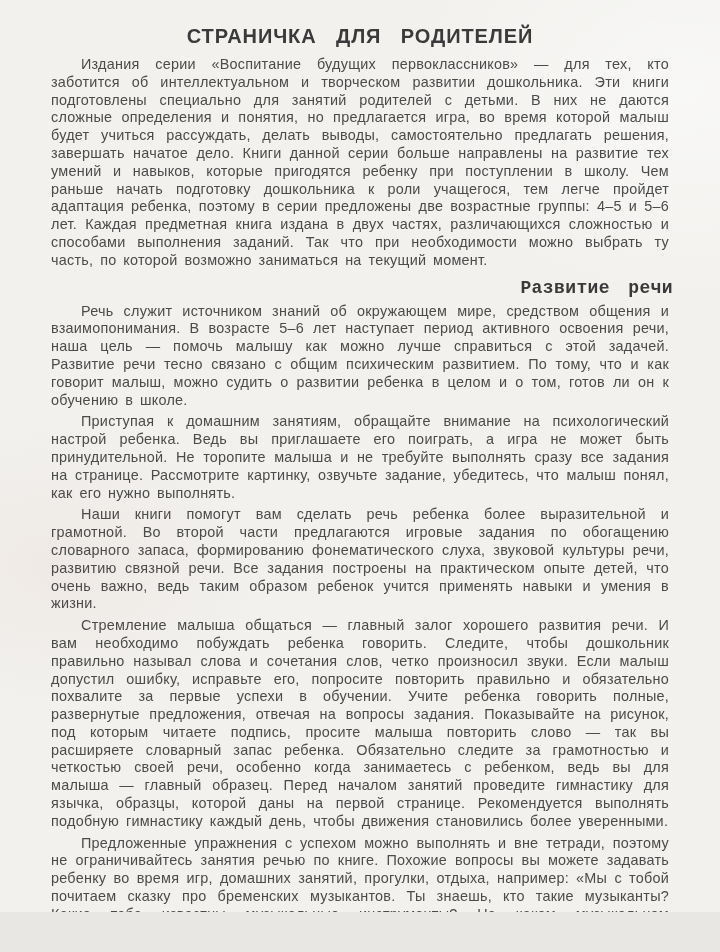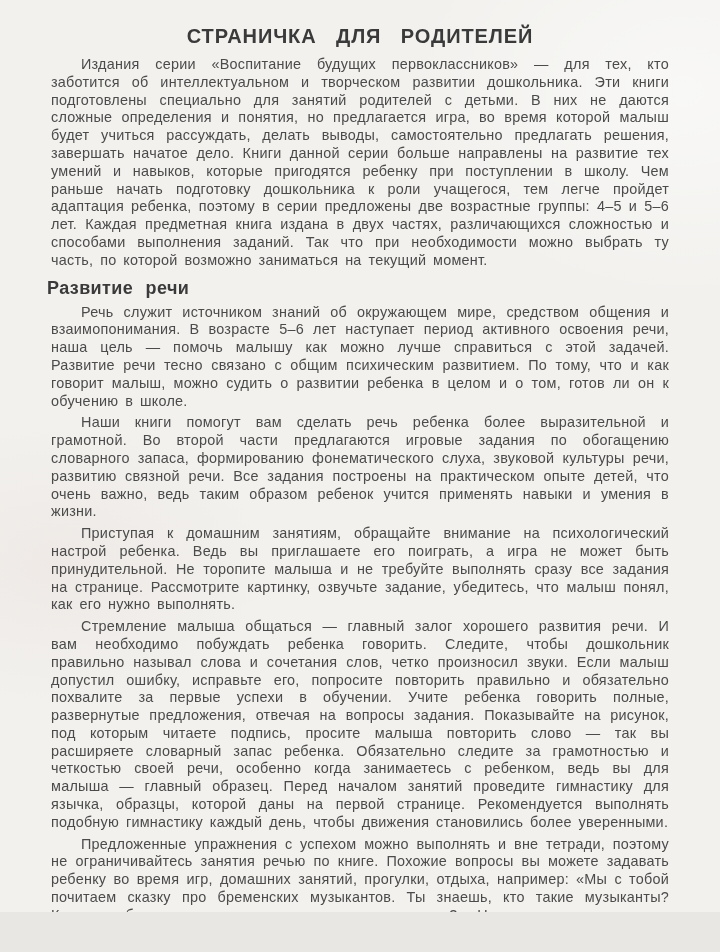--- a/index.html
+++ b/index.html
@@ -26,26 +26,27 @@
     margin: 0 0 8px 0;
     text-align: center;
     font-size: 20px;
     font-weight: bold;
     color: var(--heading-color, #3a3a3a);
     letter-spacing: 0.9px;
     word-spacing: 13px;
   }
   .section-heading {
     margin: 8px 0 5px 0;
-    text-align: left;
+    text-align: right;
     font-size: 18px;
     font-weight: bold;
     color: var(--heading-color, #3a3a3a);
     letter-spacing: 0.4px;
     word-spacing: 7px;
+    font-family: Liberation Mono, monospace;
   }
   .para {
     margin: 4px;
     font-size: 14.4px;
     line-height: 17.8px;
     text-align: justify;
     text-indent: 30px;
     letter-spacing: 0.25px;
     word-spacing: 2.6px;
     color: var(--body-color, #4b4b4b);
@@ -57,23 +58,23 @@
 <div class="scan-page">
 
   <h1 class="page-title">СТРАНИЧКА ДЛЯ РОДИТЕЛЕЙ</h1>
 
   <p class="para">Издания серии «Воспитание будущих первоклассников» — для тех, кто заботится об интеллектуальном и творческом развитии дошкольника. Эти книги подготовлены специально для занятий родителей с детьми. В них не даются сложные определения и понятия, но предлагается игра, во время которой малыш будет учиться рассуждать, делать выводы, самостоятельно предлагать решения, завершать начатое дело. Книги данной серии больше направлены на развитие тех умений и навыков, которые пригодятся ребенку при поступлении в школу. Чем раньше начать подготовку дошкольника к роли учащегося, тем легче пройдет адаптация ребенка, поэтому в серии предложены две возрастные группы: 4–5 и 5–6 лет. Каждая предметная книга издана в двух частях, различающихся сложностью и способами выполнения заданий. Так что при необходимости можно выбрать ту часть, по которой возможно заниматься на текущий момент.</p>
 
   <h2 class="section-heading">Развитие речи</h2>
 
   <p class="para">Речь служит источником знаний об окружающем мире, средством общения и взаимопонимания. В возрасте 5–6 лет наступает период активного освоения речи, наша цель — помочь малышу как можно лучше справиться с этой задачей. Развитие речи тесно связано с общим психическим развитием. По тому, что и как говорит малыш, можно судить о развитии ребенка в целом и о том, готов ли он к обучению в школе.</p>
 
+  <p class="para">Приступая к домашним занятиям, обращайте внимание на психологический настрой ребенка. Ведь вы приглашаете его поиграть, а игра не может быть принудительной. Не торопите малыша и не требуйте выполнять сразу все задания на странице. Рассмотрите картинку, озвучьте задание, убедитесь, что малыш понял, как его нужно выполнять.</p>
+
   <p class="para">Наши книги помогут вам сделать речь ребенка более выразительной и грамотной. Во второй части предлагаются игровые задания по обогащению словарного запаса, формированию фонематического слуха, звуковой культуры речи, развитию связной речи. Все задания построены на практическом опыте детей, что очень важно, ведь таким образом ребенок учится применять навыки и умения в жизни.</p>
-
-  <p class="para">Приступая к домашним занятиям, обращайте внимание на психологический настрой ребенка. Ведь вы приглашаете его поиграть, а игра не может быть принудительной. Не торопите малыша и не требуйте выполнять сразу все задания на странице. Рассмотрите картинку, озвучьте задание, убедитесь, что малыш понял, как его нужно выполнять.</p>
 
   <p class="para">Стремление малыша общаться — главный залог хорошего развития речи. И вам необходимо побуждать ребенка говорить. Следите, чтобы дошкольник правильно называл слова и сочетания слов, четко произносил звуки. Если малыш допустил ошибку, исправьте его, попросите повторить правильно и обязательно похвалите за первые успехи в обучении. Учите ребенка говорить полные, развернутые предложения, отвечая на вопросы задания. Показывайте на рисунок, под которым читаете подпись, просите малыша повторить слово — так вы расширяете словарный запас ребенка. Обязательно следите за грамотностью и четкостью своей речи, особенно когда занимаетесь с ребенком, ведь вы для малыша — главный образец. Перед началом занятий проведите гимнастику для язычка, образцы, которой даны на первой странице. Рекомендуется выполнять подобную гимнастику каждый день, чтобы движения становились более уверенными.</p>
 
   <p class="para">Предложенные упражнения с успехом можно выполнять и вне тетради, поэтому не ограничивайтесь занятия речью по книге. Похожие вопросы вы можете задавать ребенку во время игр, домашних занятий, прогулки, отдыха, например: «Мы с тобой почитаем сказку про бременских музыкантов. Ты знаешь, кто такие музыканты? Какие тебе известны музыкальные инструменты? На каком музыкальном инструменты ты хотел бы играть?».</p>
 
   <p class="para">Проявляйте сами интерес к учебной игре, и ею обязательно заинтересуется ваш ребенок!</p>
 
 </div>
 
 </body></html>

